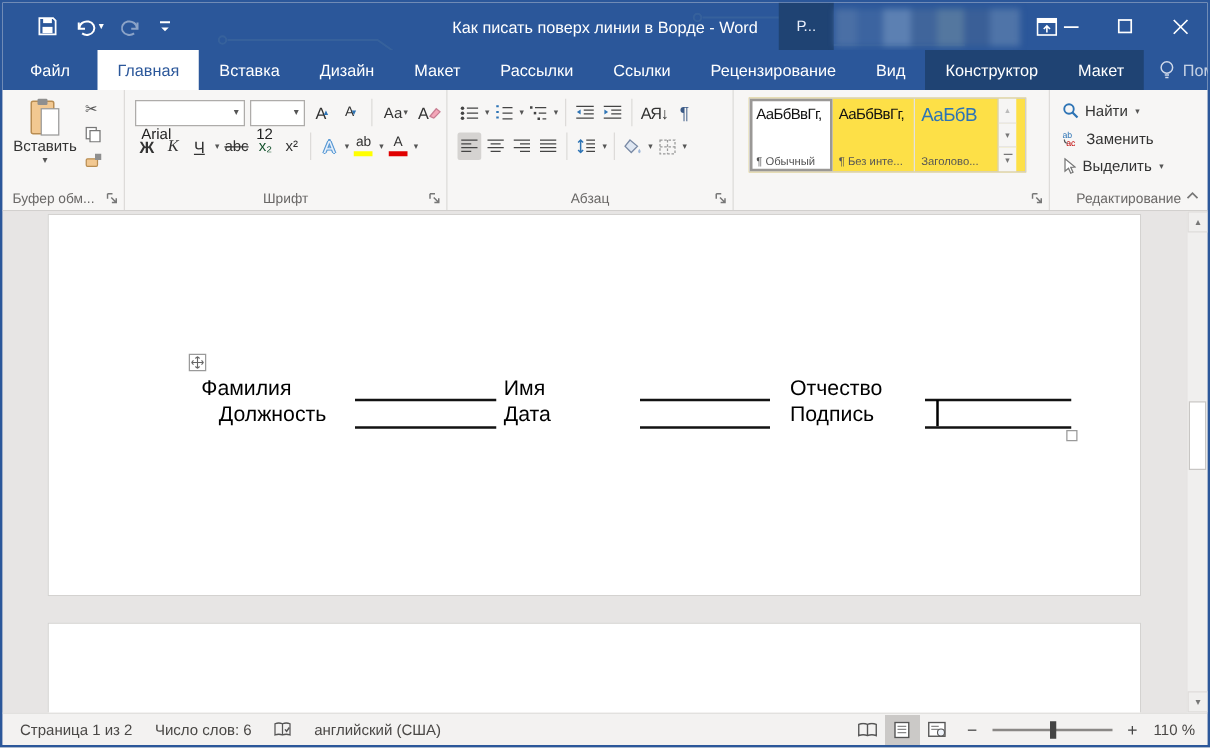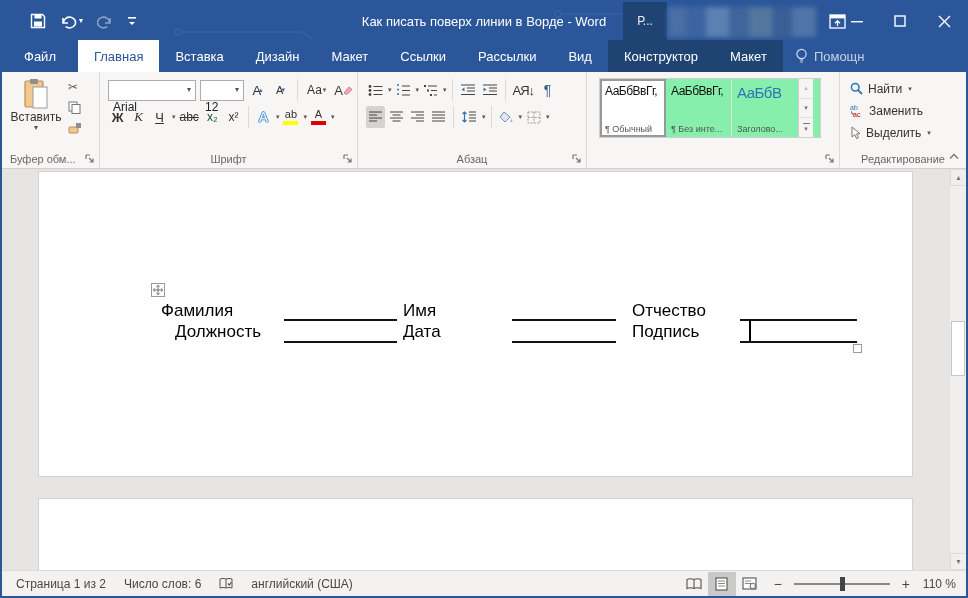--- a/index.html
+++ b/index.html
@@ -48,21 +48,21 @@
   .bold{font-weight:bold;} .ital{font-style:italic;font-family:"Liberation Serif",serif;}
   .undl{text-decoration:underline;} .strk{text-decoration:line-through;font-size:12px;}
   .effectsA{color:#eaf1fb;text-shadow:0 0 1px #5b9bd5,0 0 1px #5b9bd5,1px 0 0 #5b9bd5,-1px 0 0 #5b9bd5,0 1px 0 #5b9bd5,0 -1px 0 #5b9bd5;font-size:14px;}
   .barunder{display:flex;flex-direction:column;align-items:center;line-height:1;}
   .barunder .t{font-size:11px;} .bar{width:15px;height:4px;margin-top:1px;}
   .ylw{background:#ffff00;} .red{background:#e00000;}
   .supArrow{font-size:7px;color:#2e74b5;vertical-align:super;margin-left:-2px;}
   .sorttxt{font-size:13px;color:#333;letter-spacing:-1px;}
   .pilc{font-size:14px;color:#3b5a86;}
   
-  .gallery{position:absolute;left:12px;top:6px;width:222px;height:60px;background:#86efac;border:1px solid #d0cece;display:flex;}
+  .gallery{position:absolute;left:12px;top:6px;width:222px;height:60px;background:#fde047;border:1px solid #d0cece;display:flex;}
   .stybox{width:66px;padding:5px 4px 3px 5px;border-right:1px solid #e4e2e0;display:flex;flex-direction:column;justify-content:space-between;overflow:hidden;}
   .stybox.sel{outline:2px solid #9a9896;outline-offset:-2px;background:#fff;}
   .sprev{font-size:12px;color:#111;white-space:nowrap;letter-spacing:-.5px;}
   .sprev.blue{color:#2e74b5;font-size:15px;}
   .sname{font-size:9px;color:#555;white-space:nowrap;overflow:hidden;}
   .gscroll{width:15px;display:flex;flex-direction:column;border-left:1px solid #d0cece;}
   .gsb{flex:1;display:flex;align-items:center;justify-content:center;font-size:7px;color:#777;background:#f6f5f4;border-bottom:1px solid #e2e0de;}
   .gsb:last-child{border-bottom:none;}
   .morebar{display:flex;flex-direction:column;align-items:center;line-height:1;}
   .morebar i{display:block;width:7px;height:1px;background:#777;margin-bottom:1px;}
@@ -166,22 +166,23 @@
         </svg>
     </div>
   </div>
 
   <div class="tabrow">
     <div class="tab file">Файл</div>
     <div class="tab active">Главная</div>
     <div class="tab">Вставка</div>
     <div class="tab">Дизайн</div>
     <div class="tab">Макет</div>
+    <div class="tab">Рассылки</div>
     <div class="tab">Ссылки</div>
-    <div class="tab">Рассылки</div>
+    <div class="tab">Рецензирование</div>
     <div class="tab">Вид</div>
     <div class="ctxwrap">
       <div class="tab">Конструктор</div>
       <div class="tab">Макет</div>
     </div>
     <div class="helper">
       <svg width="13" height="16" viewBox="0 0 13 16">
           <circle cx="6.5" cy="6" r="4.6" fill="none" stroke="#cfd9ea" stroke-width="1.2"></circle>
           <path d="M4.8 12 h3.4 M5.2 14 h2.6" stroke="#cfd9ea" stroke-width="1.2"></path>
         </svg>

